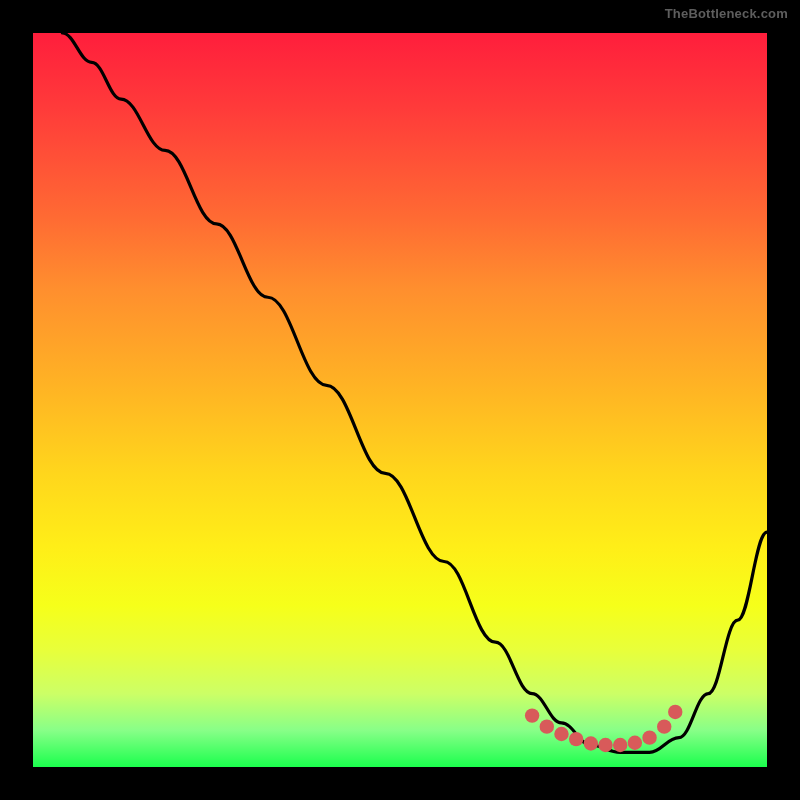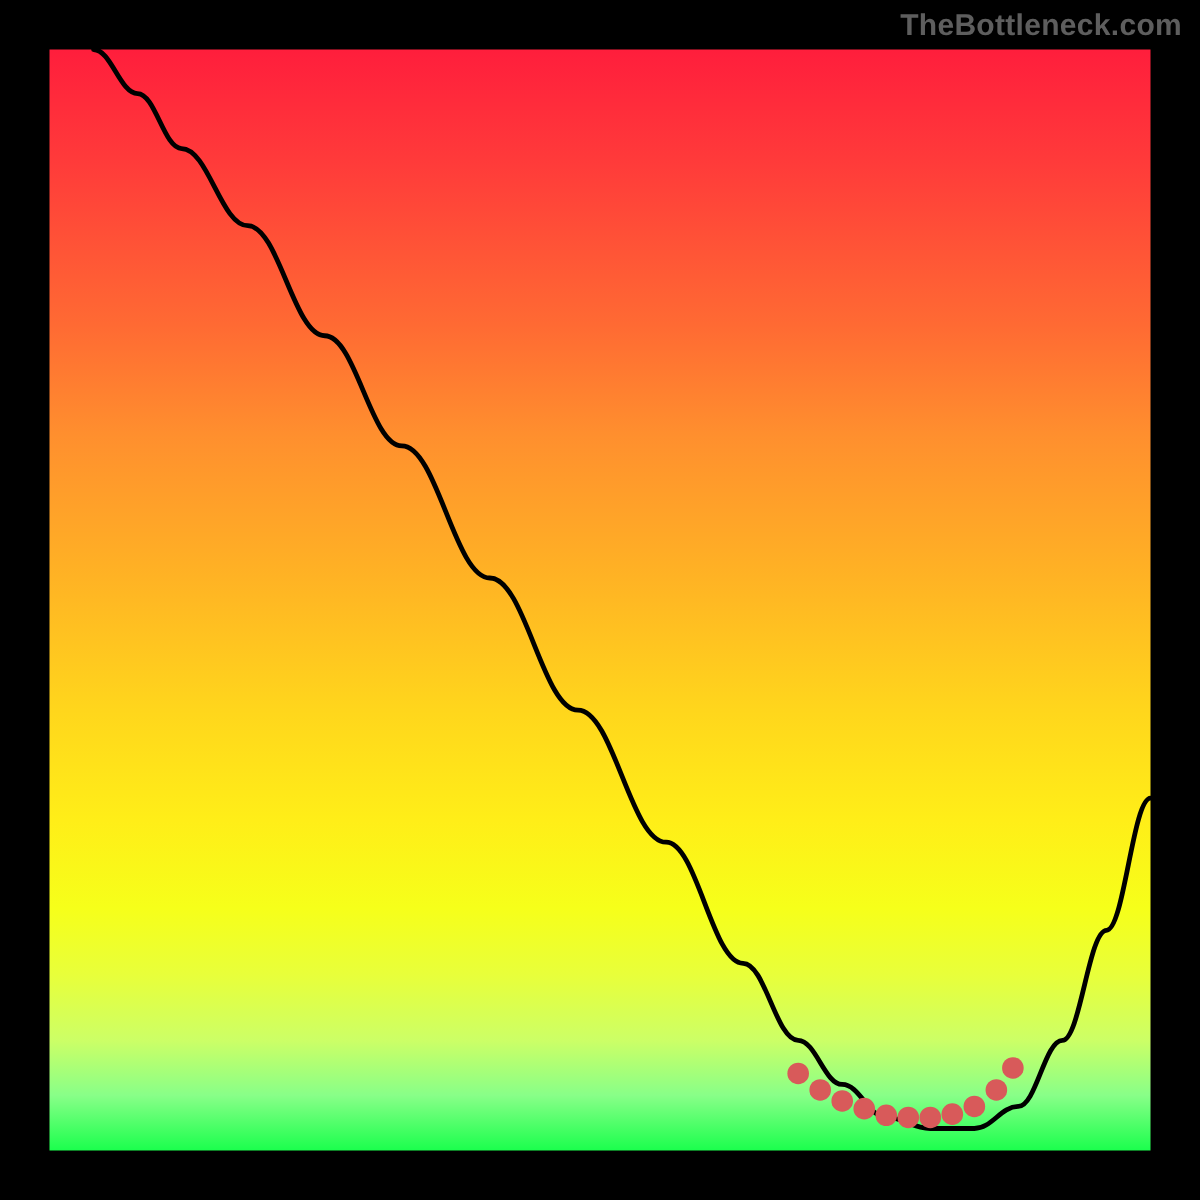--- a/index.html
+++ b/index.html
@@ -38,21 +38,21 @@
       #ccff66 90%,
       #88ff88 95%,
       #1bff4d 100%
     );
   }
   .watermark {
     position: absolute;
     top: 6px;
     right: 12px;
     font-family: Arial, Helvetica, sans-serif;
-    font-size: 20px;
+    font-size: 13px;
     font-weight: bold;
     color: #5e5e5e;
     letter-spacing: 0.2px;
   }
   svg.curve {
     position: absolute;
     left: 33px;
     top: 33px;
     width: 734px;
     height: 734px;

